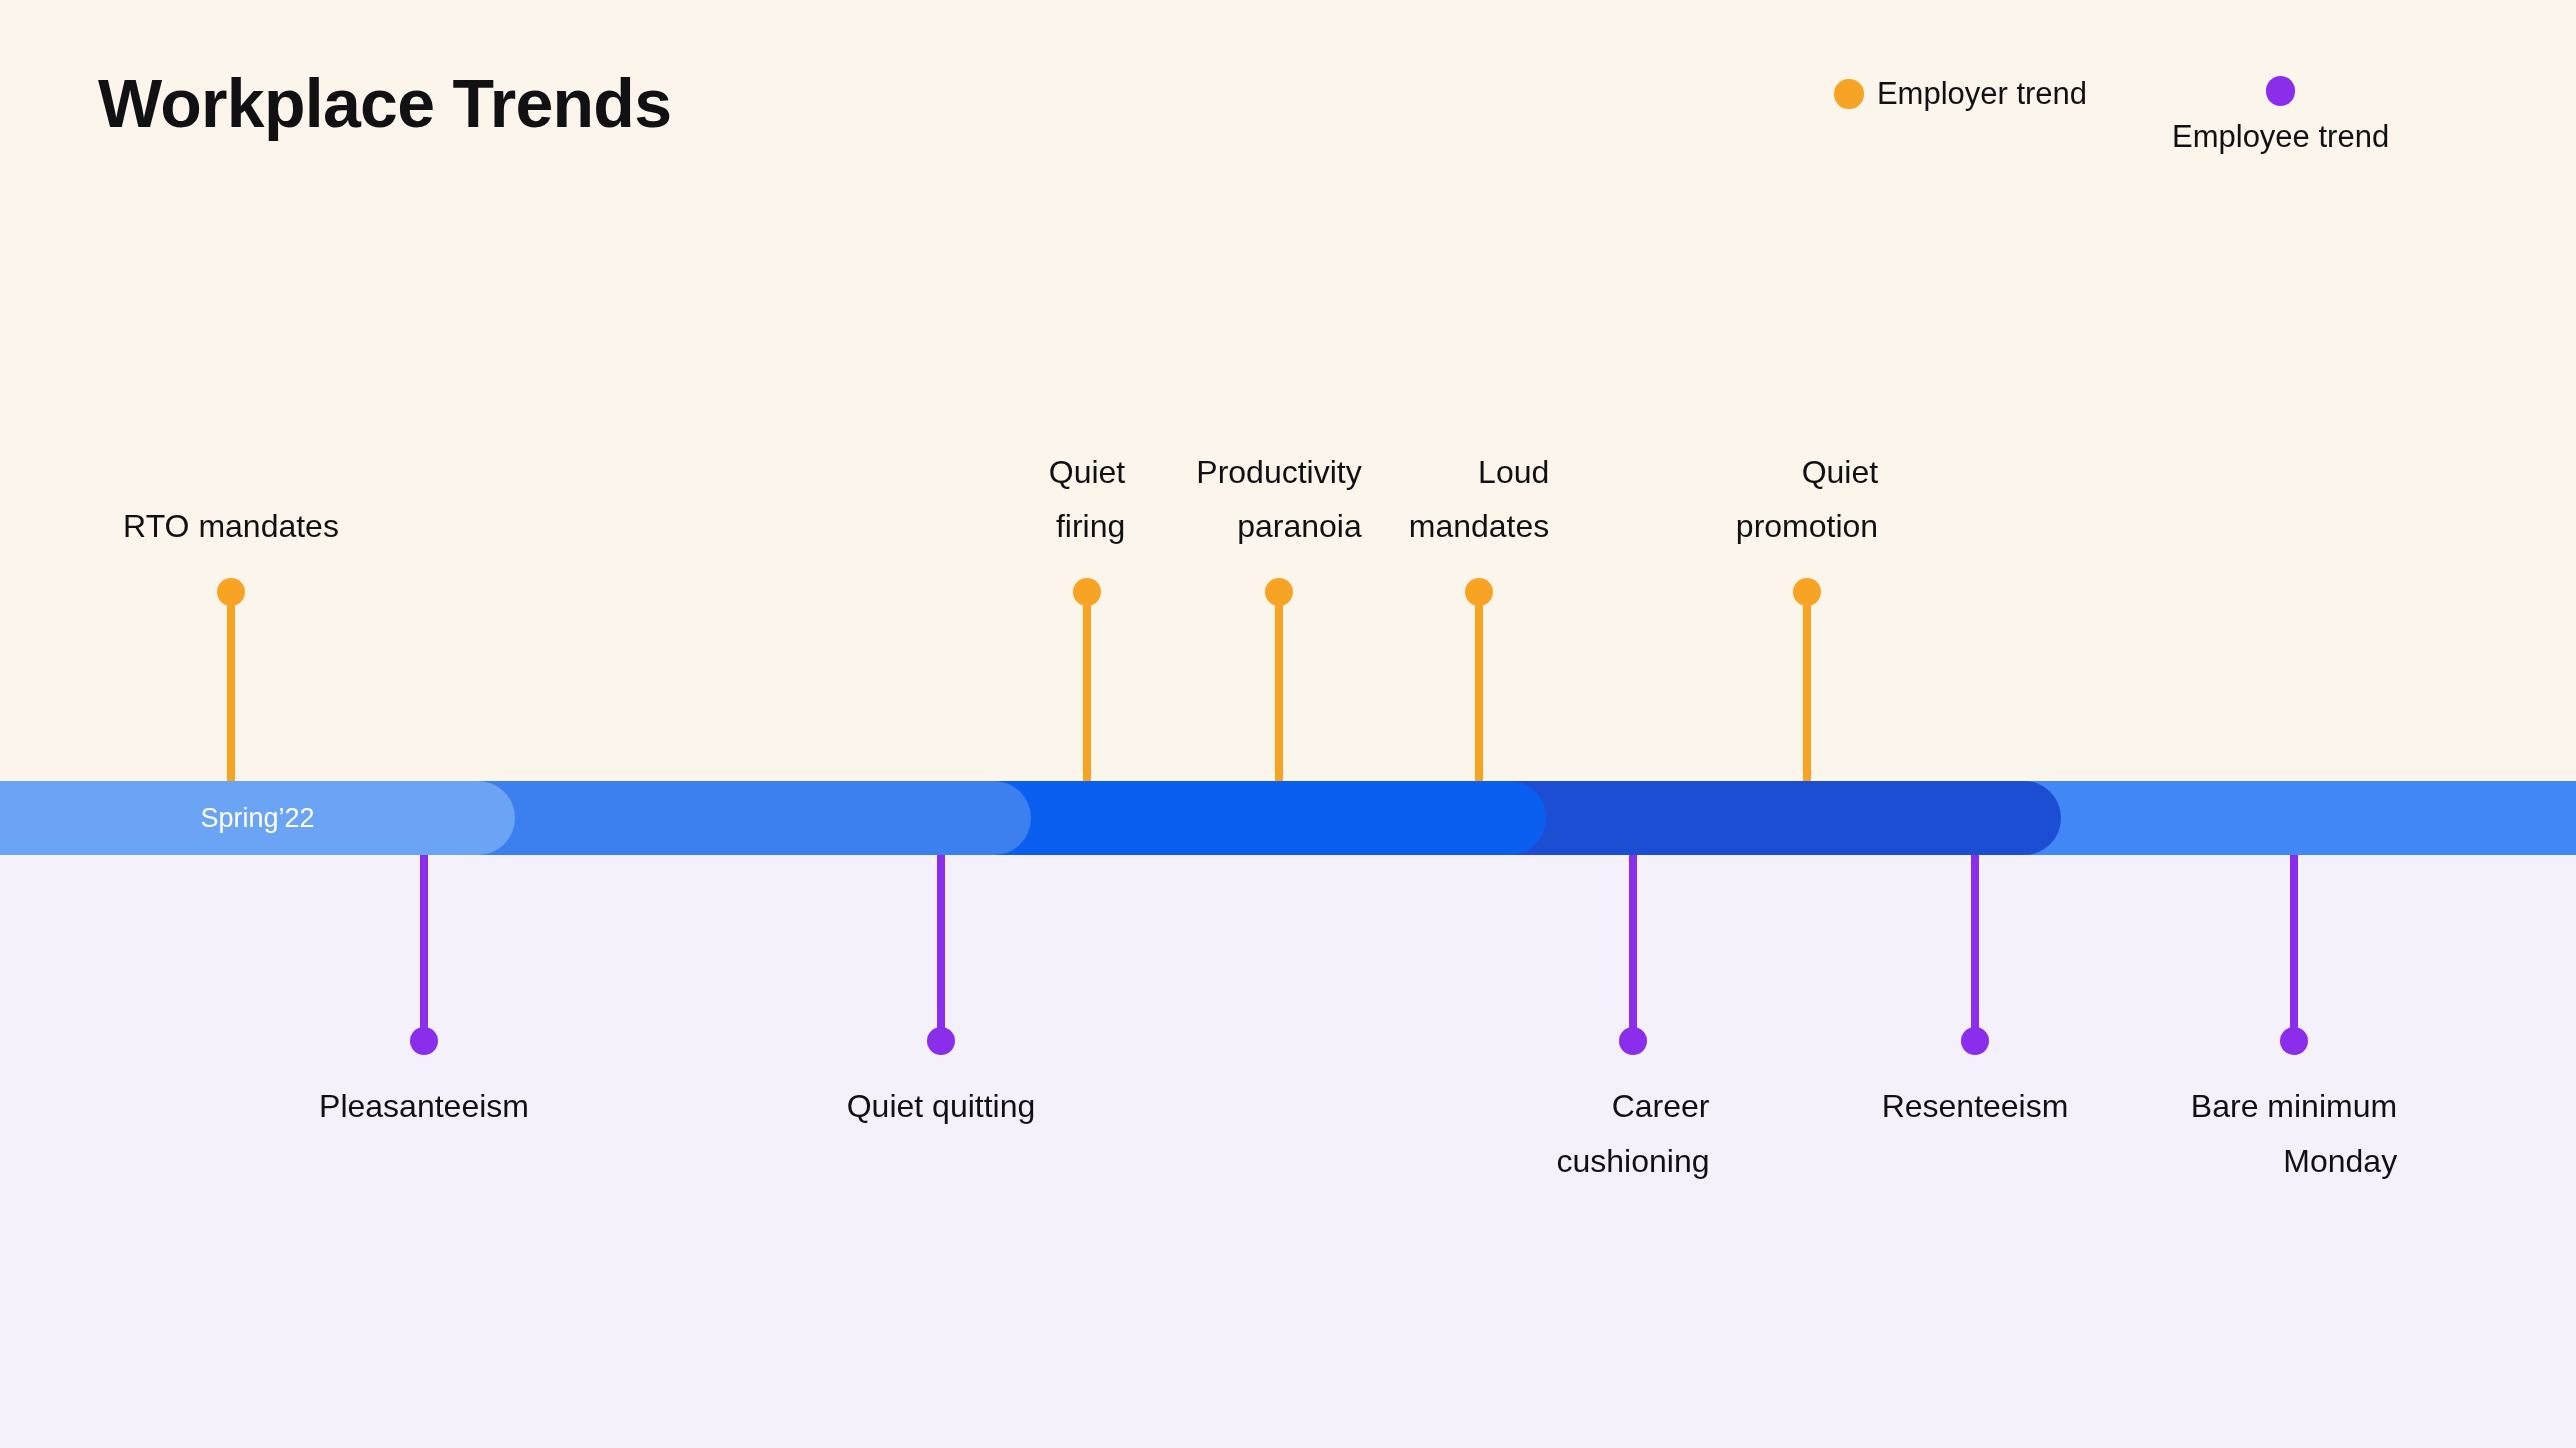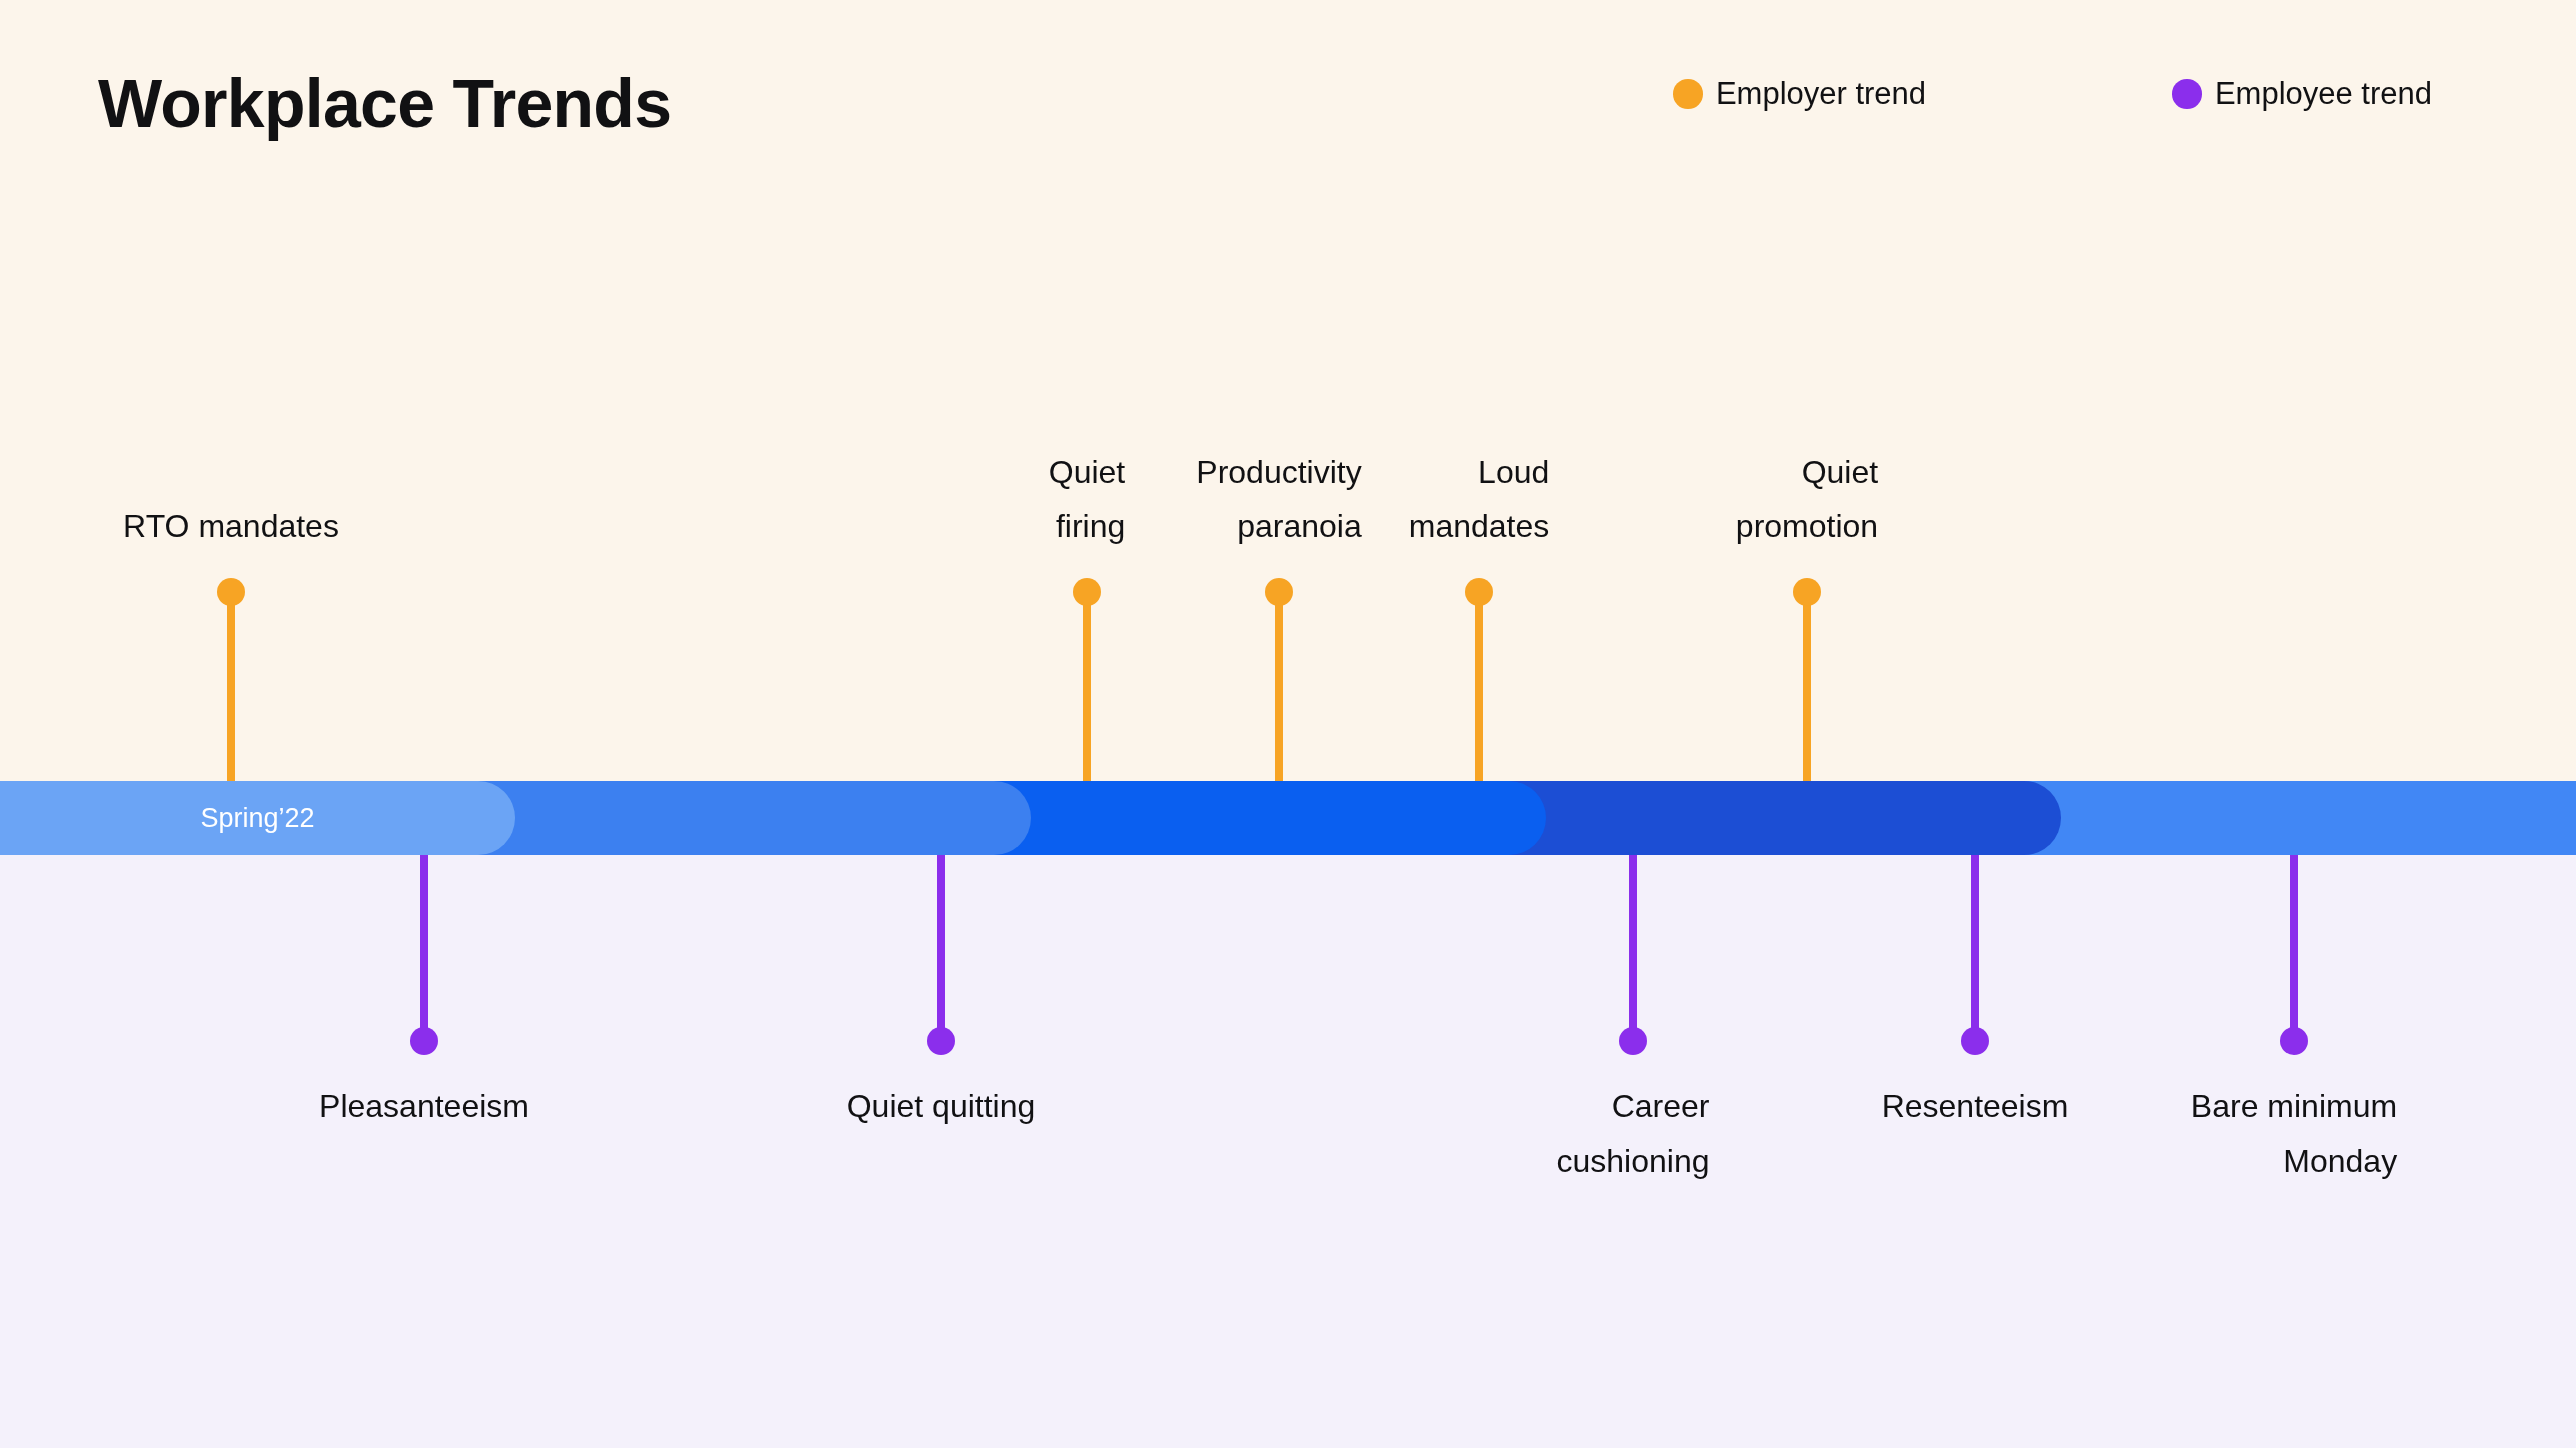--- a/index.html
+++ b/index.html
@@ -31,22 +31,22 @@
   
   .legend-item {
     position: absolute;
     top: 76px;
     display: flex;
     align-items: center;
     gap: 13.4px;
     font-size: 31px;
     color: #111113;
   }
-  .legend-item.employer { left: 1673px; }
-  .legend-item.employee { left: 2172px; }
+  .legend-item.employer { left: 1834px; }
+  .legend-item.employee { left: 2172px; flex-direction: column; }
   .legend-dot { width: 29.5px; height: 29.5px; border-radius: 50%; }
 
   
   .seg {
     position: absolute;
     top: 781px;
     height: 74px;
     border-radius: 0 37px 37px 0;
   }
   .seg-0 { left: 0px;    width: 515px; z-index: 15; }

